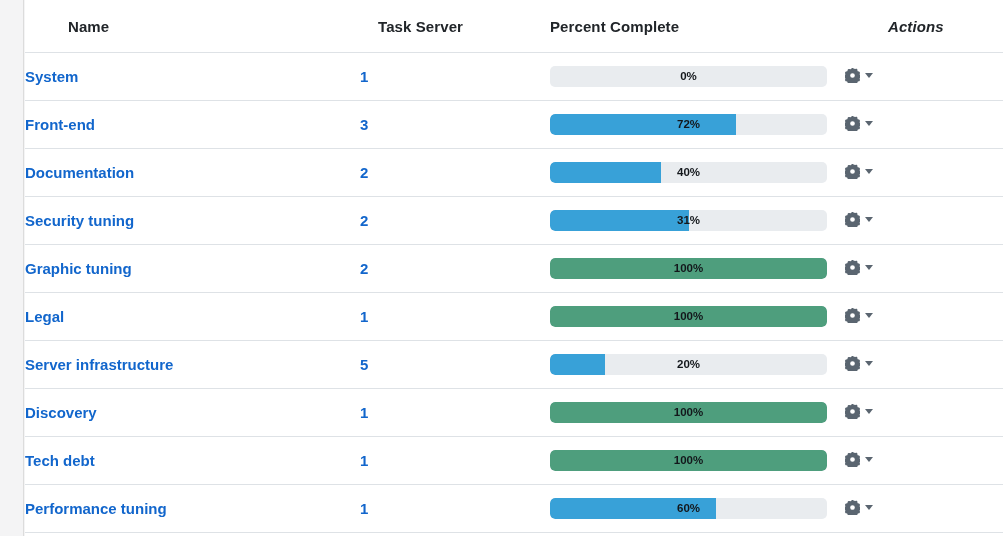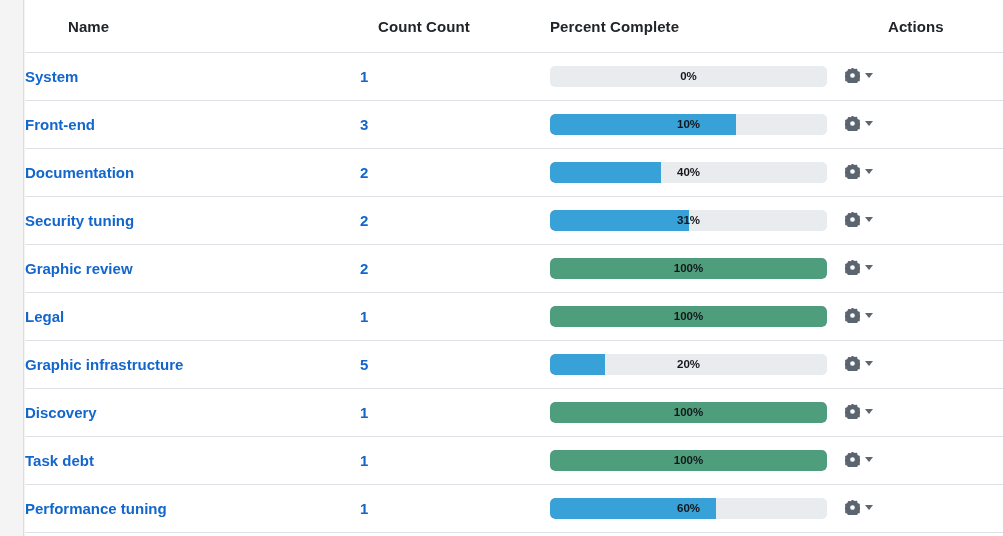--- a/index.html
+++ b/index.html
@@ -58,21 +58,21 @@
     font-weight: bold;
     color: #212529;
     border-bottom: 1px solid #dee2e6;
     letter-spacing: 0.1px;
   }
   thead th .th-inner { display: block; }
 
   th.h-name    .th-inner { padding-left: 43px; }
   th.h-count   .th-inner { padding-left: 18px; }
   th.h-percent .th-inner { padding-left: 0px; }
-  th.h-actions .th-inner { padding-left: 43px; }
+  th.h-actions .th-inner { padding-left: 43px; font-style: italic; }
 
   tbody tr { height: 48px; margin-top: 20px; }
   tbody td {
     border-bottom: 1px solid #dee2e6;
     font-size: 15px;
   }
 
   td.t-name   { padding-left: 43px; }
   td.t-count  { padding-left: 18px; }
   td.t-percent{ padding-left: 0px; }
@@ -162,21 +162,21 @@
       <col class="c-count">
       <col class="c-percent">
       <col class="c-actions">
     </colgroup>
     <thead>
       <tr>
         <th class="h-name">
           <span class="th-inner">Name</span>
         </th>
         <th class="h-count">
-          <span class="th-inner">Count Count</span>
+          <span class="th-inner">Task Server</span>
         </th>
         <th class="h-percent">
           <span class="th-inner">Percent Complete</span>
         </th>
         <th class="h-actions">
           <span class="th-inner">Actions</span>
         </th>
       </tr>
     </thead>
     <tbody id="table-body">
@@ -197,21 +197,21 @@
               </span>
               <span class="caret"></span>
             </button></td>
         </tr>
         <tr>
           <td class="t-name"><a class="row-link">Front-end</a></td>
           <td class="t-count"><a class="count-link">3</a></td>
           <td class="t-percent">
             <div class="progress-wrap">
               <div class="progress-fill" style="width: 67%;"></div>
-              <span class="progress-label">10%</span>
+              <span class="progress-label">72%</span>
             </div>
           </td>
           <td class="t-actions"><button class="gear-btn">
               <span>
                 <svg width="15" height="15" viewBox="0 0 16 16" fill="currentColor" aria-hidden="true">
                   <path d="M9.05.435c-.58-.58-1.52-.58-2.1 0L6.22 1.17a.6.6 0 0 1-.57.16l-1-.26c-.79-.21-1.6.26-1.81 1.05l-.27 1a.6.6 0 0 1-.42.42l-1 .27c-.79.21-1.26 1.02-1.05 1.81l.26 1a.6.6 0 0 1-.16.57l-.73.73c-.58.58-.58 1.52 0 2.1l.73.73a.6.6 0 0 1 .16.57l-.26 1c-.21.79.26 1.6 1.05 1.81l1 .27a.6.6 0 0 1 .42.42l.27 1c.21.79 1.02 1.26 1.81 1.05l1-.26a.6.6 0 0 1 .57.16l.73.73c.58.58 1.52.58 2.1 0l.73-.73a.6.6 0 0 1 .57-.16l1 .26c.79.21 1.6-.26 1.81-1.05l.27-1a.6.6 0 0 1 .42-.42l1-.27c.79-.21 1.26-1.02 1.05-1.81l-.26-1a.6.6 0 0 1 .16-.57l.73-.73c.58-.58.58-1.52 0-2.1l-.73-.73a.6.6 0 0 1-.16-.57l.26-1c.21-.79-.26-1.6-1.05-1.81l-1-.27a.6.6 0 0 1-.42-.42l-.27-1C13.35 1.07 12.54.6 11.75.81l-1 .26a.6.6 0 0 1-.57-.16L9.05.435zM8 5.5a2.5 2.5 0 1 1 0 5 2.5 2.5 0 0 1 0-5z"></path>
                 </svg>
               </span>
               <span class="caret"></span>
             </button></td>
@@ -246,21 +246,21 @@
           <td class="t-actions"><button class="gear-btn">
               <span>
                 <svg width="15" height="15" viewBox="0 0 16 16" fill="currentColor" aria-hidden="true">
                   <path d="M9.05.435c-.58-.58-1.52-.58-2.1 0L6.22 1.17a.6.6 0 0 1-.57.16l-1-.26c-.79-.21-1.6.26-1.81 1.05l-.27 1a.6.6 0 0 1-.42.42l-1 .27c-.79.21-1.26 1.02-1.05 1.81l.26 1a.6.6 0 0 1-.16.57l-.73.73c-.58.58-.58 1.52 0 2.1l.73.73a.6.6 0 0 1 .16.57l-.26 1c-.21.79.26 1.6 1.05 1.81l1 .27a.6.6 0 0 1 .42.42l.27 1c.21.79 1.02 1.26 1.81 1.05l1-.26a.6.6 0 0 1 .57.16l.73.73c.58.58 1.52.58 2.1 0l.73-.73a.6.6 0 0 1 .57-.16l1 .26c.79.21 1.6-.26 1.81-1.05l.27-1a.6.6 0 0 1 .42-.42l1-.27c.79-.21 1.26-1.02 1.05-1.81l-.26-1a.6.6 0 0 1 .16-.57l.73-.73c.58-.58.58-1.52 0-2.1l-.73-.73a.6.6 0 0 1-.16-.57l.26-1c.21-.79-.26-1.6-1.05-1.81l-1-.27a.6.6 0 0 1-.42-.42l-.27-1C13.35 1.07 12.54.6 11.75.81l-1 .26a.6.6 0 0 1-.57-.16L9.05.435zM8 5.5a2.5 2.5 0 1 1 0 5 2.5 2.5 0 0 1 0-5z"></path>
                 </svg>
               </span>
               <span class="caret"></span>
             </button></td>
         </tr>
         <tr>
-          <td class="t-name"><a class="row-link">Graphic review</a></td>
+          <td class="t-name"><a class="row-link">Graphic tuning</a></td>
           <td class="t-count"><a class="count-link">2</a></td>
           <td class="t-percent">
             <div class="progress-wrap">
               <div class="progress-fill full complete" style="width: 100%;"></div>
               <span class="progress-label">100%</span>
             </div>
           </td>
           <td class="t-actions"><button class="gear-btn">
               <span>
                 <svg width="15" height="15" viewBox="0 0 16 16" fill="currentColor" aria-hidden="true">
@@ -282,21 +282,21 @@
           <td class="t-actions"><button class="gear-btn">
               <span>
                 <svg width="15" height="15" viewBox="0 0 16 16" fill="currentColor" aria-hidden="true">
                   <path d="M9.05.435c-.58-.58-1.52-.58-2.1 0L6.22 1.17a.6.6 0 0 1-.57.16l-1-.26c-.79-.21-1.6.26-1.81 1.05l-.27 1a.6.6 0 0 1-.42.42l-1 .27c-.79.21-1.26 1.02-1.05 1.81l.26 1a.6.6 0 0 1-.16.57l-.73.73c-.58.58-.58 1.52 0 2.1l.73.73a.6.6 0 0 1 .16.57l-.26 1c-.21.79.26 1.6 1.05 1.81l1 .27a.6.6 0 0 1 .42.42l.27 1c.21.79 1.02 1.26 1.81 1.05l1-.26a.6.6 0 0 1 .57.16l.73.73c.58.58 1.52.58 2.1 0l.73-.73a.6.6 0 0 1 .57-.16l1 .26c.79.21 1.6-.26 1.81-1.05l.27-1a.6.6 0 0 1 .42-.42l1-.27c.79-.21 1.26-1.02 1.05-1.81l-.26-1a.6.6 0 0 1 .16-.57l.73-.73c.58-.58.58-1.52 0-2.1l-.73-.73a.6.6 0 0 1-.16-.57l.26-1c.21-.79-.26-1.6-1.05-1.81l-1-.27a.6.6 0 0 1-.42-.42l-.27-1C13.35 1.07 12.54.6 11.75.81l-1 .26a.6.6 0 0 1-.57-.16L9.05.435zM8 5.5a2.5 2.5 0 1 1 0 5 2.5 2.5 0 0 1 0-5z"></path>
                 </svg>
               </span>
               <span class="caret"></span>
             </button></td>
         </tr>
         <tr>
-          <td class="t-name"><a class="row-link">Graphic infrastructure</a></td>
+          <td class="t-name"><a class="row-link">Server infrastructure</a></td>
           <td class="t-count"><a class="count-link">5</a></td>
           <td class="t-percent">
             <div class="progress-wrap">
               <div class="progress-fill" style="width: 20%;"></div>
               <span class="progress-label">20%</span>
             </div>
           </td>
           <td class="t-actions"><button class="gear-btn">
               <span>
                 <svg width="15" height="15" viewBox="0 0 16 16" fill="currentColor" aria-hidden="true">
@@ -318,21 +318,21 @@
           <td class="t-actions"><button class="gear-btn">
               <span>
                 <svg width="15" height="15" viewBox="0 0 16 16" fill="currentColor" aria-hidden="true">
                   <path d="M9.05.435c-.58-.58-1.52-.58-2.1 0L6.22 1.17a.6.6 0 0 1-.57.16l-1-.26c-.79-.21-1.6.26-1.81 1.05l-.27 1a.6.6 0 0 1-.42.42l-1 .27c-.79.21-1.26 1.02-1.05 1.81l.26 1a.6.6 0 0 1-.16.57l-.73.73c-.58.58-.58 1.52 0 2.1l.73.73a.6.6 0 0 1 .16.57l-.26 1c-.21.79.26 1.6 1.05 1.81l1 .27a.6.6 0 0 1 .42.42l.27 1c.21.79 1.02 1.26 1.81 1.05l1-.26a.6.6 0 0 1 .57.16l.73.73c.58.58 1.52.58 2.1 0l.73-.73a.6.6 0 0 1 .57-.16l1 .26c.79.21 1.6-.26 1.81-1.05l.27-1a.6.6 0 0 1 .42-.42l1-.27c.79-.21 1.26-1.02 1.05-1.81l-.26-1a.6.6 0 0 1 .16-.57l.73-.73c.58-.58.58-1.52 0-2.1l-.73-.73a.6.6 0 0 1-.16-.57l.26-1c.21-.79-.26-1.6-1.05-1.81l-1-.27a.6.6 0 0 1-.42-.42l-.27-1C13.35 1.07 12.54.6 11.75.81l-1 .26a.6.6 0 0 1-.57-.16L9.05.435zM8 5.5a2.5 2.5 0 1 1 0 5 2.5 2.5 0 0 1 0-5z"></path>
                 </svg>
               </span>
               <span class="caret"></span>
             </button></td>
         </tr>
         <tr>
-          <td class="t-name"><a class="row-link">Task debt</a></td>
+          <td class="t-name"><a class="row-link">Tech debt</a></td>
           <td class="t-count"><a class="count-link">1</a></td>
           <td class="t-percent">
             <div class="progress-wrap">
               <div class="progress-fill full complete" style="width: 100%;"></div>
               <span class="progress-label">100%</span>
             </div>
           </td>
           <td class="t-actions"><button class="gear-btn">
               <span>
                 <svg width="15" height="15" viewBox="0 0 16 16" fill="currentColor" aria-hidden="true">

